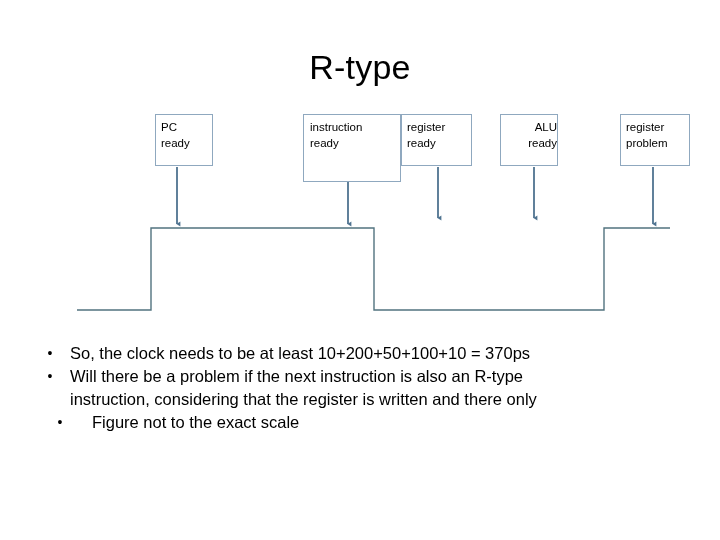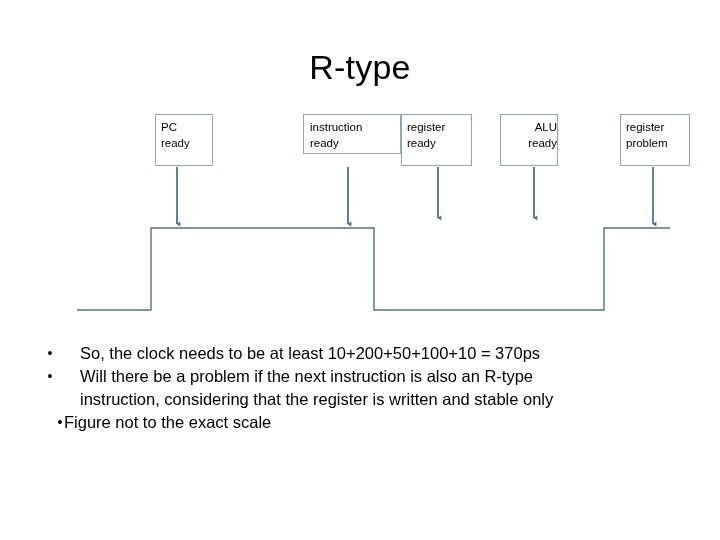--- a/index.html
+++ b/index.html
@@ -84,24 +84,24 @@
     left: 0;
     top: 0;
     width: 28px;
     text-align: center;
     font-size: 14px;
     line-height: 23px;
     color: #000000;
   }
   .bullet-row .btext {
     display: block;
-    margin-left: 44px;
+    margin-left: 34px;
   }
   .bullet-row.indented .marker { left: 10px; }
-  .bullet-row.indented .btext { margin-left: 28px; }
+  .bullet-row.indented .btext { margin-left: 56px; }
 </style>
 </head>
 <body>
 
 <div id="slide">
 
   <div id="slide-title">R-type</div>
 
   <div id="diagram">
 
@@ -123,21 +123,21 @@
         <line x1="534" y1="167" x2="534" y2="218" stroke="#4f7390" stroke-width="1.8" marker-end="url(#arrowhead)"></line>
         <line x1="653" y1="167" x2="653" y2="224" stroke="#4f7390" stroke-width="1.8" marker-end="url(#arrowhead)"></line>
       </g>
     </svg>
 
     <div class="label-box" style="left:155px; top:114px; width:58px; height:52px;">
       <span class="ln">PC</span>
       <span class="ln">ready</span>
     </div>
 
-    <div class="label-box" style="left:303px; top:114px; width:98px; height:40px;padding-left:6px;">
+    <div class="label-box" style="left:303px; top:114px; width:98px; height:68px;padding-left:6px;">
       <span class="ln">instruction</span>
       <span class="ln">ready</span>
     </div>
 
     <div class="label-box" style="left:401px; top:114px; width:71px; height:52px;">
       <span class="ln">register</span>
       <span class="ln">ready</span>
     </div>
 
     <div class="label-box" style="left:500px; top:114px; width:58px; height:52px;text-align:right;">
@@ -156,21 +156,21 @@
     <div class="bullet-row">
       <span class="marker">•</span>
       <span class="btext">So, the clock needs to be at least 10+200+50+100+10 = 370ps</span>
     </div>
     <div class="bullet-row">
       <span class="marker">•</span>
       <span class="btext">Will there be a problem if the next instruction is also an R-type</span>
     </div>
     <div class="bullet-row">
       <span class="marker"></span>
-      <span class="btext">instruction, considering that the register is written and stable only</span>
+      <span class="btext">instruction, considering that the register is written and there only</span>
     </div>
     <div class="bullet-row indented">
       <span class="marker">•</span>
       <span class="btext">Figure not to the exact scale</span>
     </div>
   </div>
 
 </div>
 
 </body></html>

